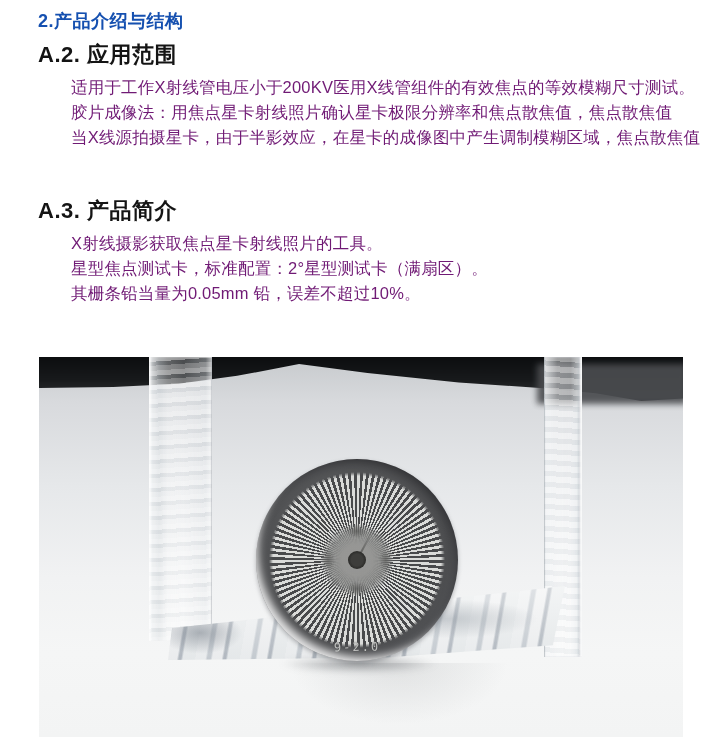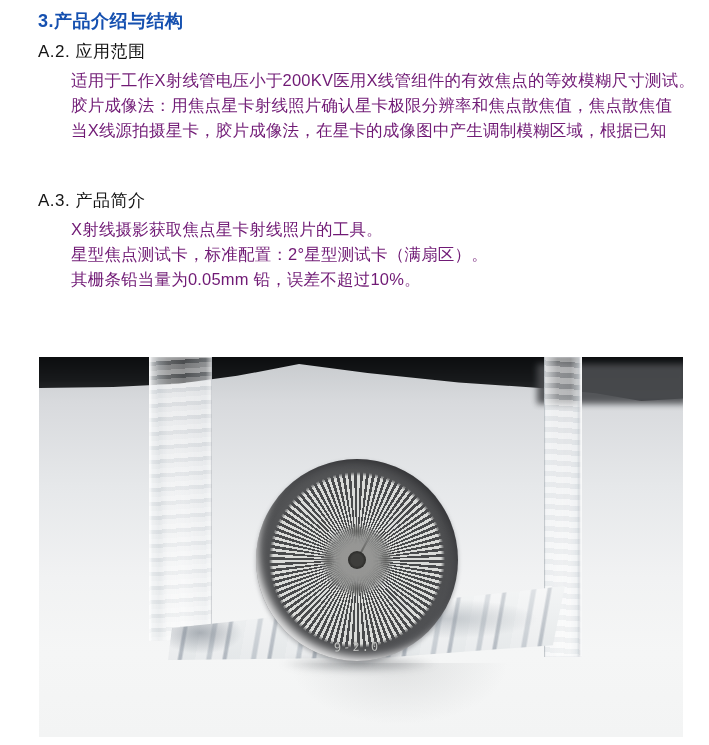--- a/index.html
+++ b/index.html
@@ -7,21 +7,21 @@
     width:709px;height:745px;position:relative;overflow:hidden;
     font-family:"Liberation Sans","DejaVu Sans",sans-serif;
     -webkit-font-smoothing:antialiased;
   }
   
   .doc{position:absolute;left:0;top:0;width:709px;}
   .doc-title{
     margin:9px 0 0 38px;font-size:18px;font-weight:bold;letter-spacing:.5px;
   }
   .sec-heading{
-    margin:7px 0 0 38px;font-size:17px;font-weight:normal;color:#141414;letter-spacing:.5px;
+    margin:7px 0 0 38px;font-size:22px;font-weight:bold;color:#141414;letter-spacing:.5px;
   }
   .sec-heading.gap{margin-top:46px;}
   .sec-body{margin:5px 0 0 38px;width:640px;color:#701a75;font-size:16.5px;}
   .bline{height:25px;line-height:25px;white-space:nowrap;letter-spacing:.2px;}
   .bline.indent{padding-left:33px;}
   
   .photo{
     position:absolute;left:39px;top:357px;width:644px;height:380px;overflow:hidden;
     background:linear-gradient(180deg,#c7cacd 0%,#d8dadd 12%,#e6e8ea 34%,#f1f2f3 58%,#f5f6f6 78%,#f3f4f4 100%);
   }
@@ -112,27 +112,27 @@
   }
   .disc-rim-light{
     position:absolute;inset:0;border-radius:50%;
     box-shadow:inset 7px -9px 9px -5px rgba(255,255,255,.85), inset -5px 8px 12px -6px rgba(14,14,17,.5);
   }
 </style>
 </head>
 <body>
 
 <div class="doc">
-  <h1 class="doc-title" style="color:#1550b0">3.产品介绍与结构</h1>
+  <h1 class="doc-title" style="color:#1550b0">2.产品介绍与结构</h1>
 
   <h2 class="sec-heading">A.2. 应用范围</h2>
   <div class="sec-body">
     <div class="bline indent">适用于工作X射线管电压小于200KV医用X线管组件的有效焦点的等效模糊尺寸测试。</div>
     <div class="bline indent">胶片成像法：用焦点星卡射线照片确认星卡极限分辨率和焦点散焦值，焦点散焦值</div>
-    <div class="bline indent">当X线源拍摄星卡，胶片成像法，在星卡的成像图中产生调制模糊区域，根据已知</div>
+    <div class="bline indent">当X线源拍摄星卡，由于半影效应，在星卡的成像图中产生调制模糊区域，焦点散焦值</div>
   </div>
 
   <h2 class="sec-heading gap">A.3. 产品简介</h2>
   <div class="sec-body">
     <div class="bline indent">X射线摄影获取焦点星卡射线照片的工具。</div>
     <div class="bline indent">星型焦点测试卡，标准配置：2°星型测试卡（满扇区）。</div>
     <div class="bline indent">其栅条铅当量为0.05mm 铅，误差不超过10%。</div>
   </div>
 </div>
 

